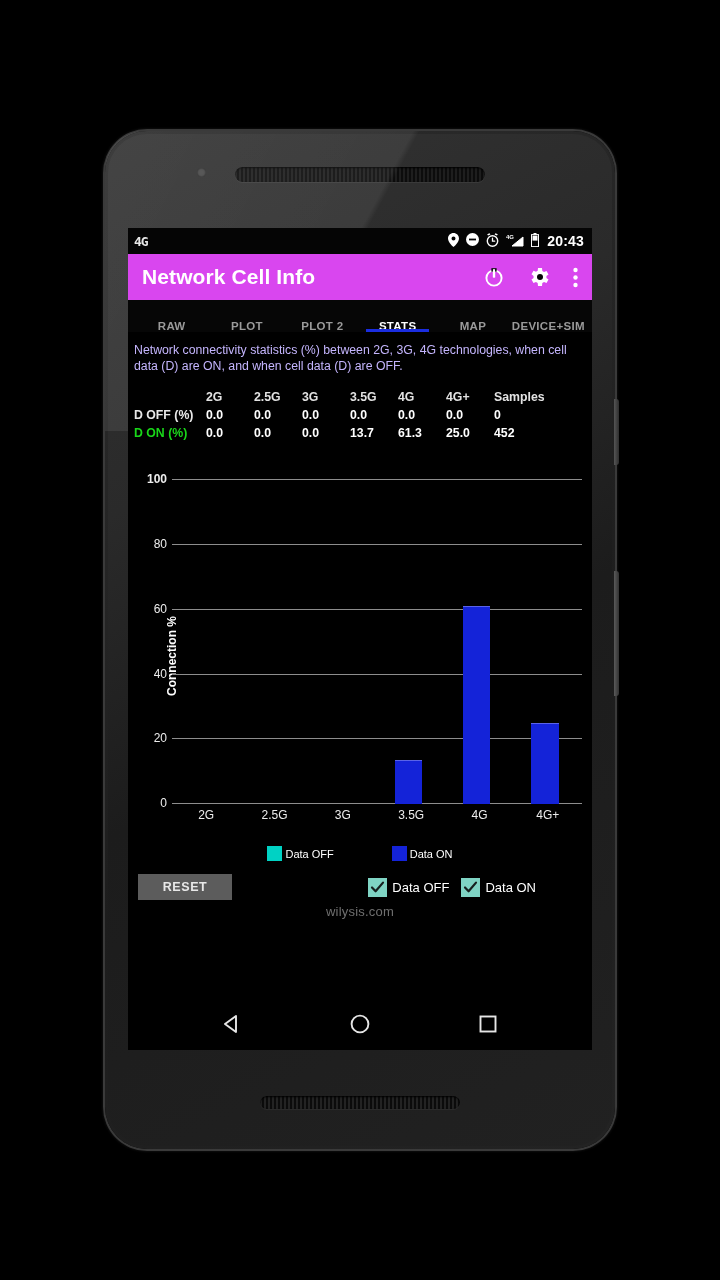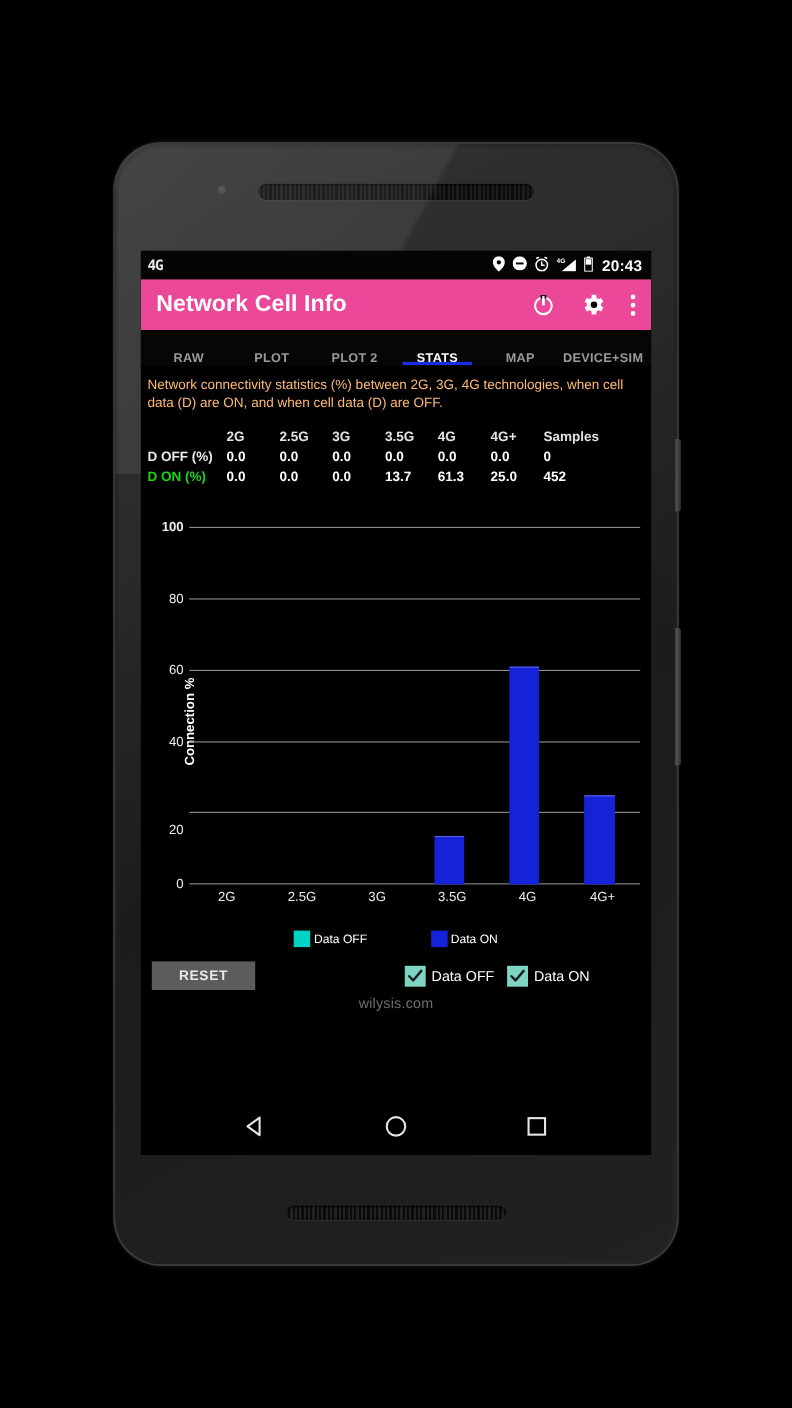--- a/index.html
+++ b/index.html
@@ -48,36 +48,36 @@
   .statusbar { height:26px; display:flex; align-items:center; padding:0 8px 0 6px;
                background:#050505; color:#fff; font-size:12px; }
   .sb-4g { font-family:"DejaVu Sans Mono", monospace; font-size:13px; letter-spacing:-1px;
            color:#e8e8e8; font-weight:bold; }
   .sb-right { margin-left:auto; display:flex; align-items:flex-start; gap:7px; }
   .sb-right svg { display:block; }
   .sb-time { font-size:14px; font-weight:bold; letter-spacing:.2px; margin-left:1px; }
 
   
   .appbar { height:46px; display:flex; align-items:center; padding:0 14px;
-            background:#ec4899; }
+            background:#d946ef; }
   .app-title { color:#fff; font-size:21px; font-weight:bold; letter-spacing:.1px; }
   .app-actions { margin-left:auto; display:flex; align-items:center; gap:22px; }
   .app-actions svg { display:block; }
 
   
   .tabs { display:flex; align-items:flex-end; height:32px; background:#060606; padding:0 6px; }
   .tab { flex:1; display:flex; align-items:flex-start; justify-content:center;
          color:#9a9a9a; font-size:11.5px; font-weight:bold; letter-spacing:.3px;
          position:relative; padding-top:3px; }
   .tab.active { color:#fff; }
   .tab.active .underline { position:absolute; left:6px; right:6px; bottom:0; height:3px;
          background:#1a2de0; }
 
   
-  .desc { color:#fdba74; font-size:12.3px; line-height:15.6px; padding:11px 6px 0 6px; }
+  .desc { color:#c4b5fd; font-size:12.3px; line-height:15.6px; padding:11px 6px 0 6px; }
 
   
   .stats-table { padding:14px 6px 0 6px; font-size:12.3px; }
   .strow { display:flex; align-items:baseline; line-height:18px; }
   .stlabel { width:72px; flex:none; color:#e9e9e9; font-weight:bold; }
   .stlabel.on { color:#19d719; }
   .stcell { width:48px; flex:none; color:#fff; font-weight:bold; }
   .strow.head .stcell, .strow.head .stlabel { color:#e2e2e2; font-weight:bold; }
   .stcell.samples { width:auto; }
 
@@ -261,21 +261,21 @@
     </div>
 
     <div class="chart-wrap">
       <div class="ylabel">Connection %</div>
       <div class="plot">
         <div id="gridlines">
             <div class="grid-line" style="bottom: 0%;">
               <span class="ytick" style="top: 0px;">0</span>
             </div>
             <div class="grid-line" style="bottom: 20%;">
-              <span class="ytick" style="top: 16px; text-align: center;">20</span>
+              <span class="ytick" style="top: 0px; text-align: center;">20</span>
             </div>
             <div class="grid-line" style="bottom: 40%;">
               <span class="ytick" style="top: 0px;">40</span>
             </div>
             <div class="grid-line" style="bottom: 60%;">
               <span class="ytick" style="top: 0px;">60</span>
             </div>
             <div class="grid-line" style="bottom: 80%;">
               <span class="ytick" style="top: 0px;">80</span>
             </div>

